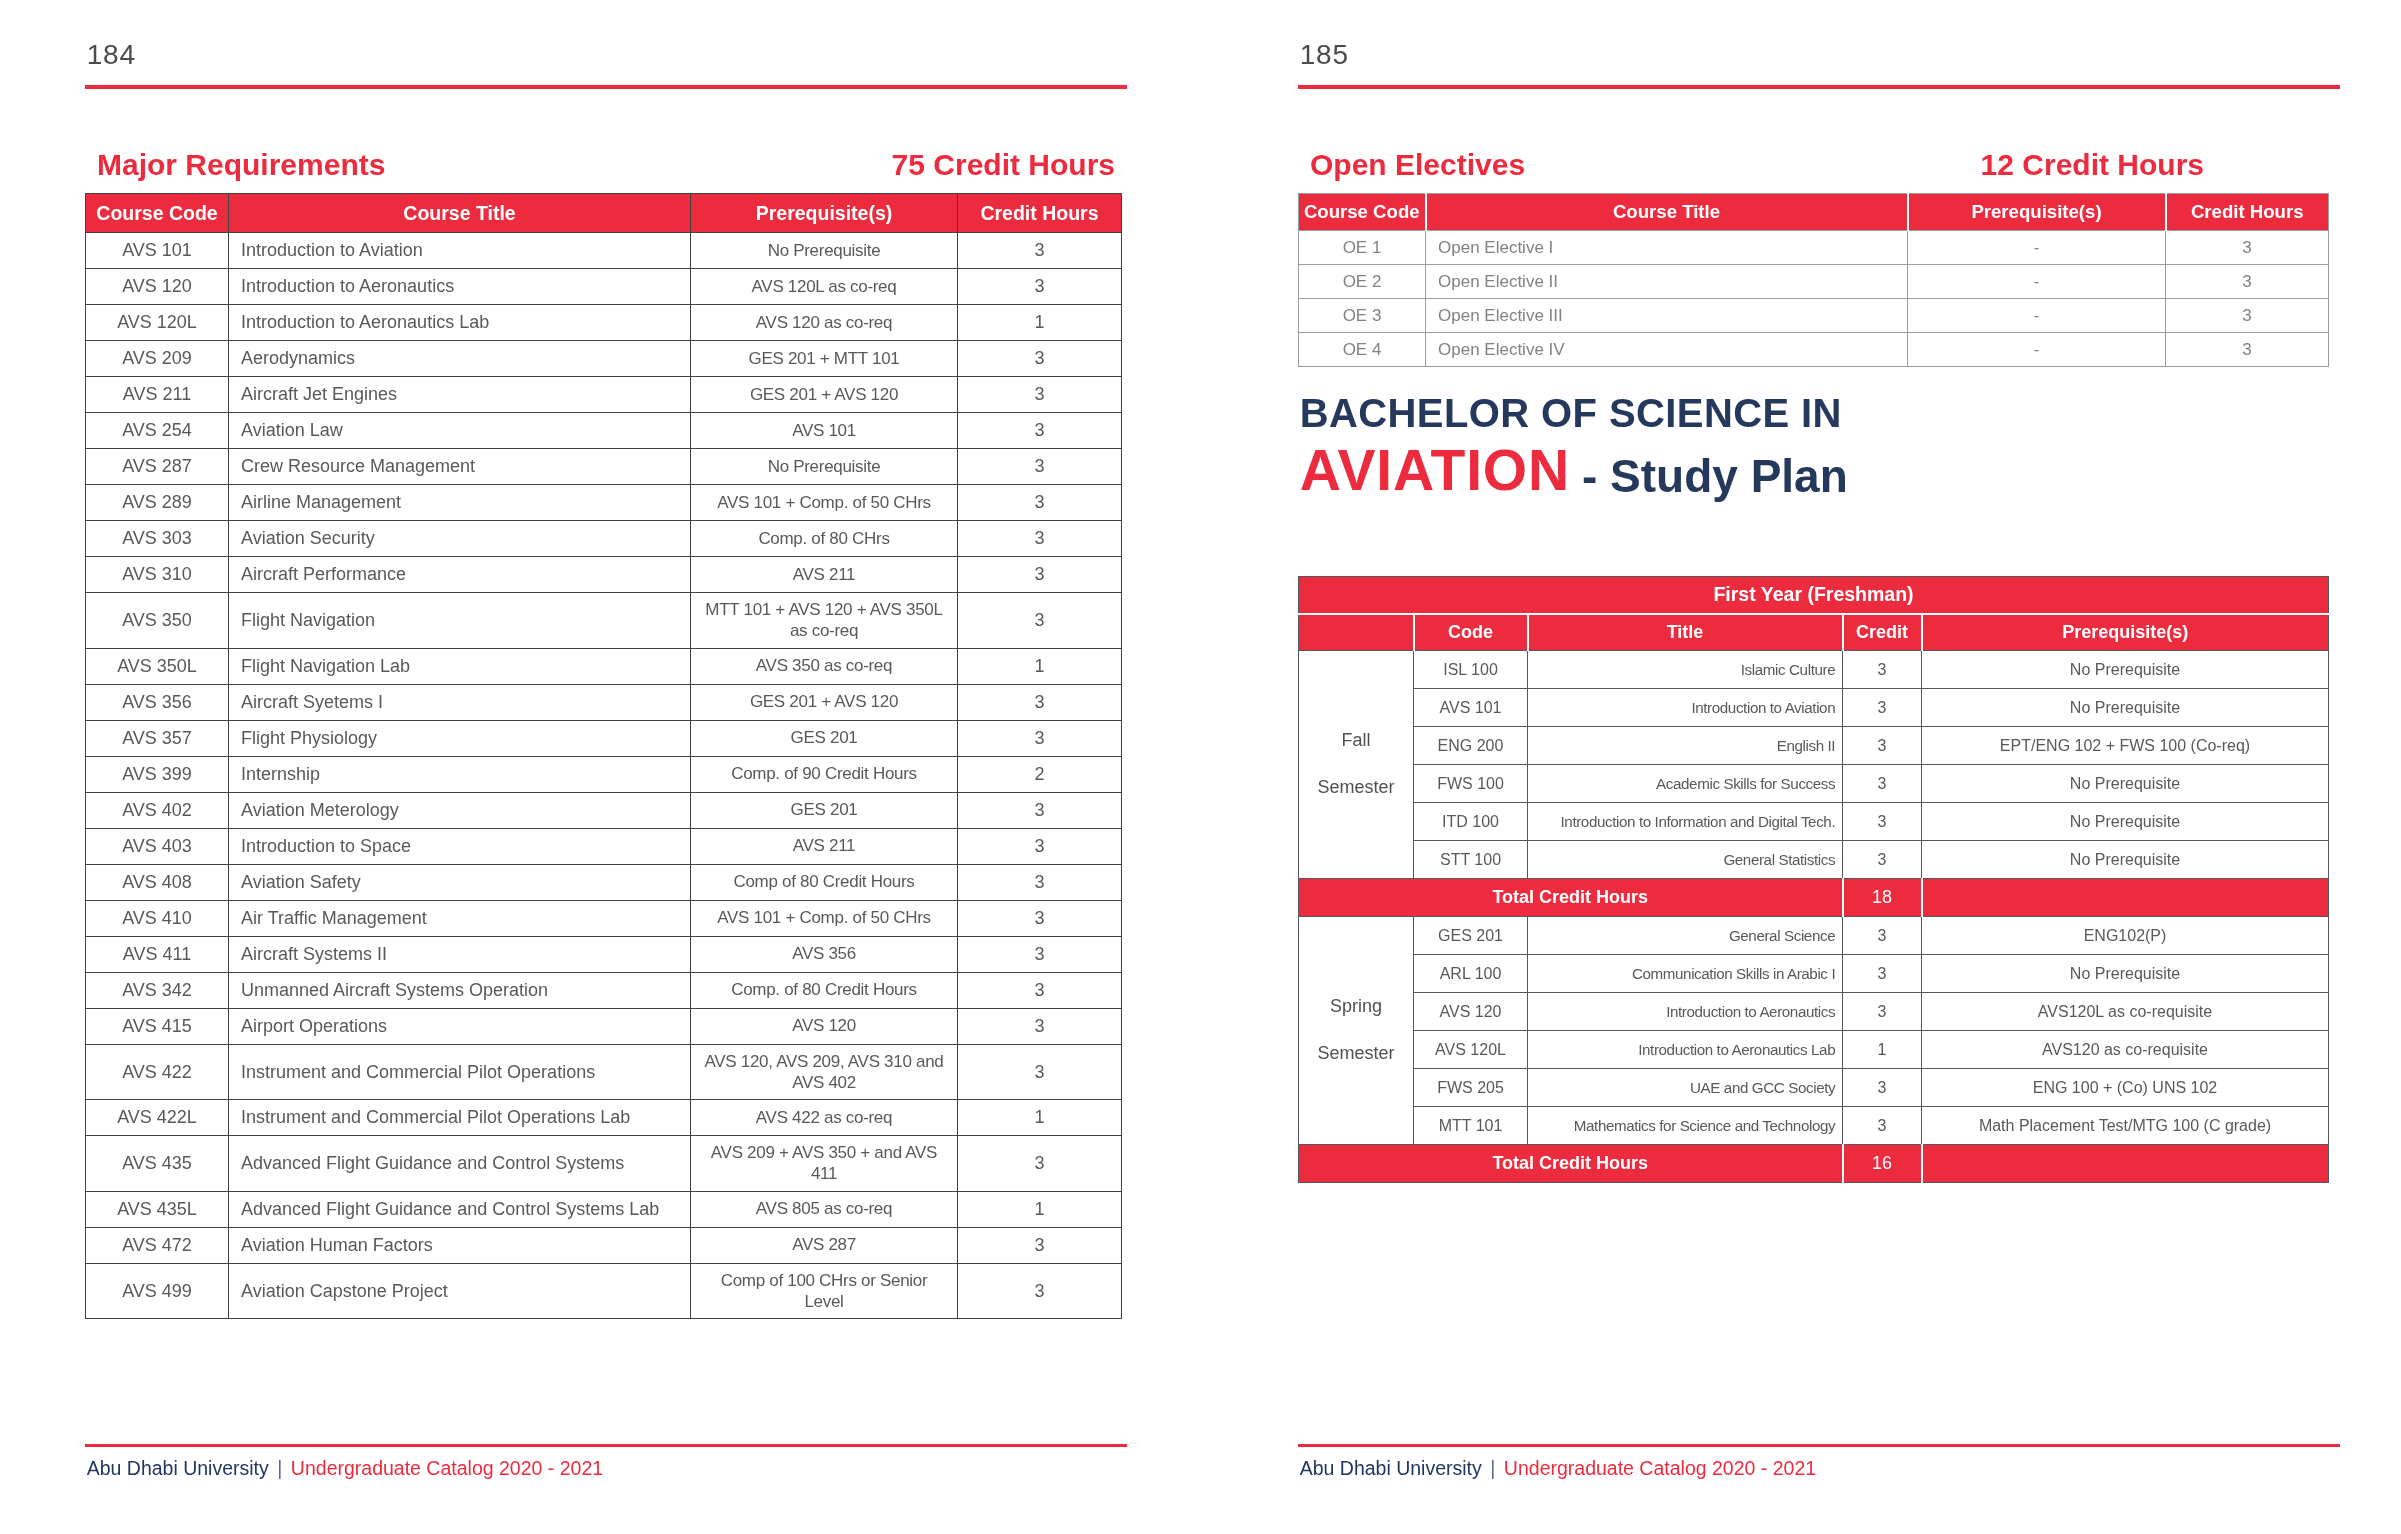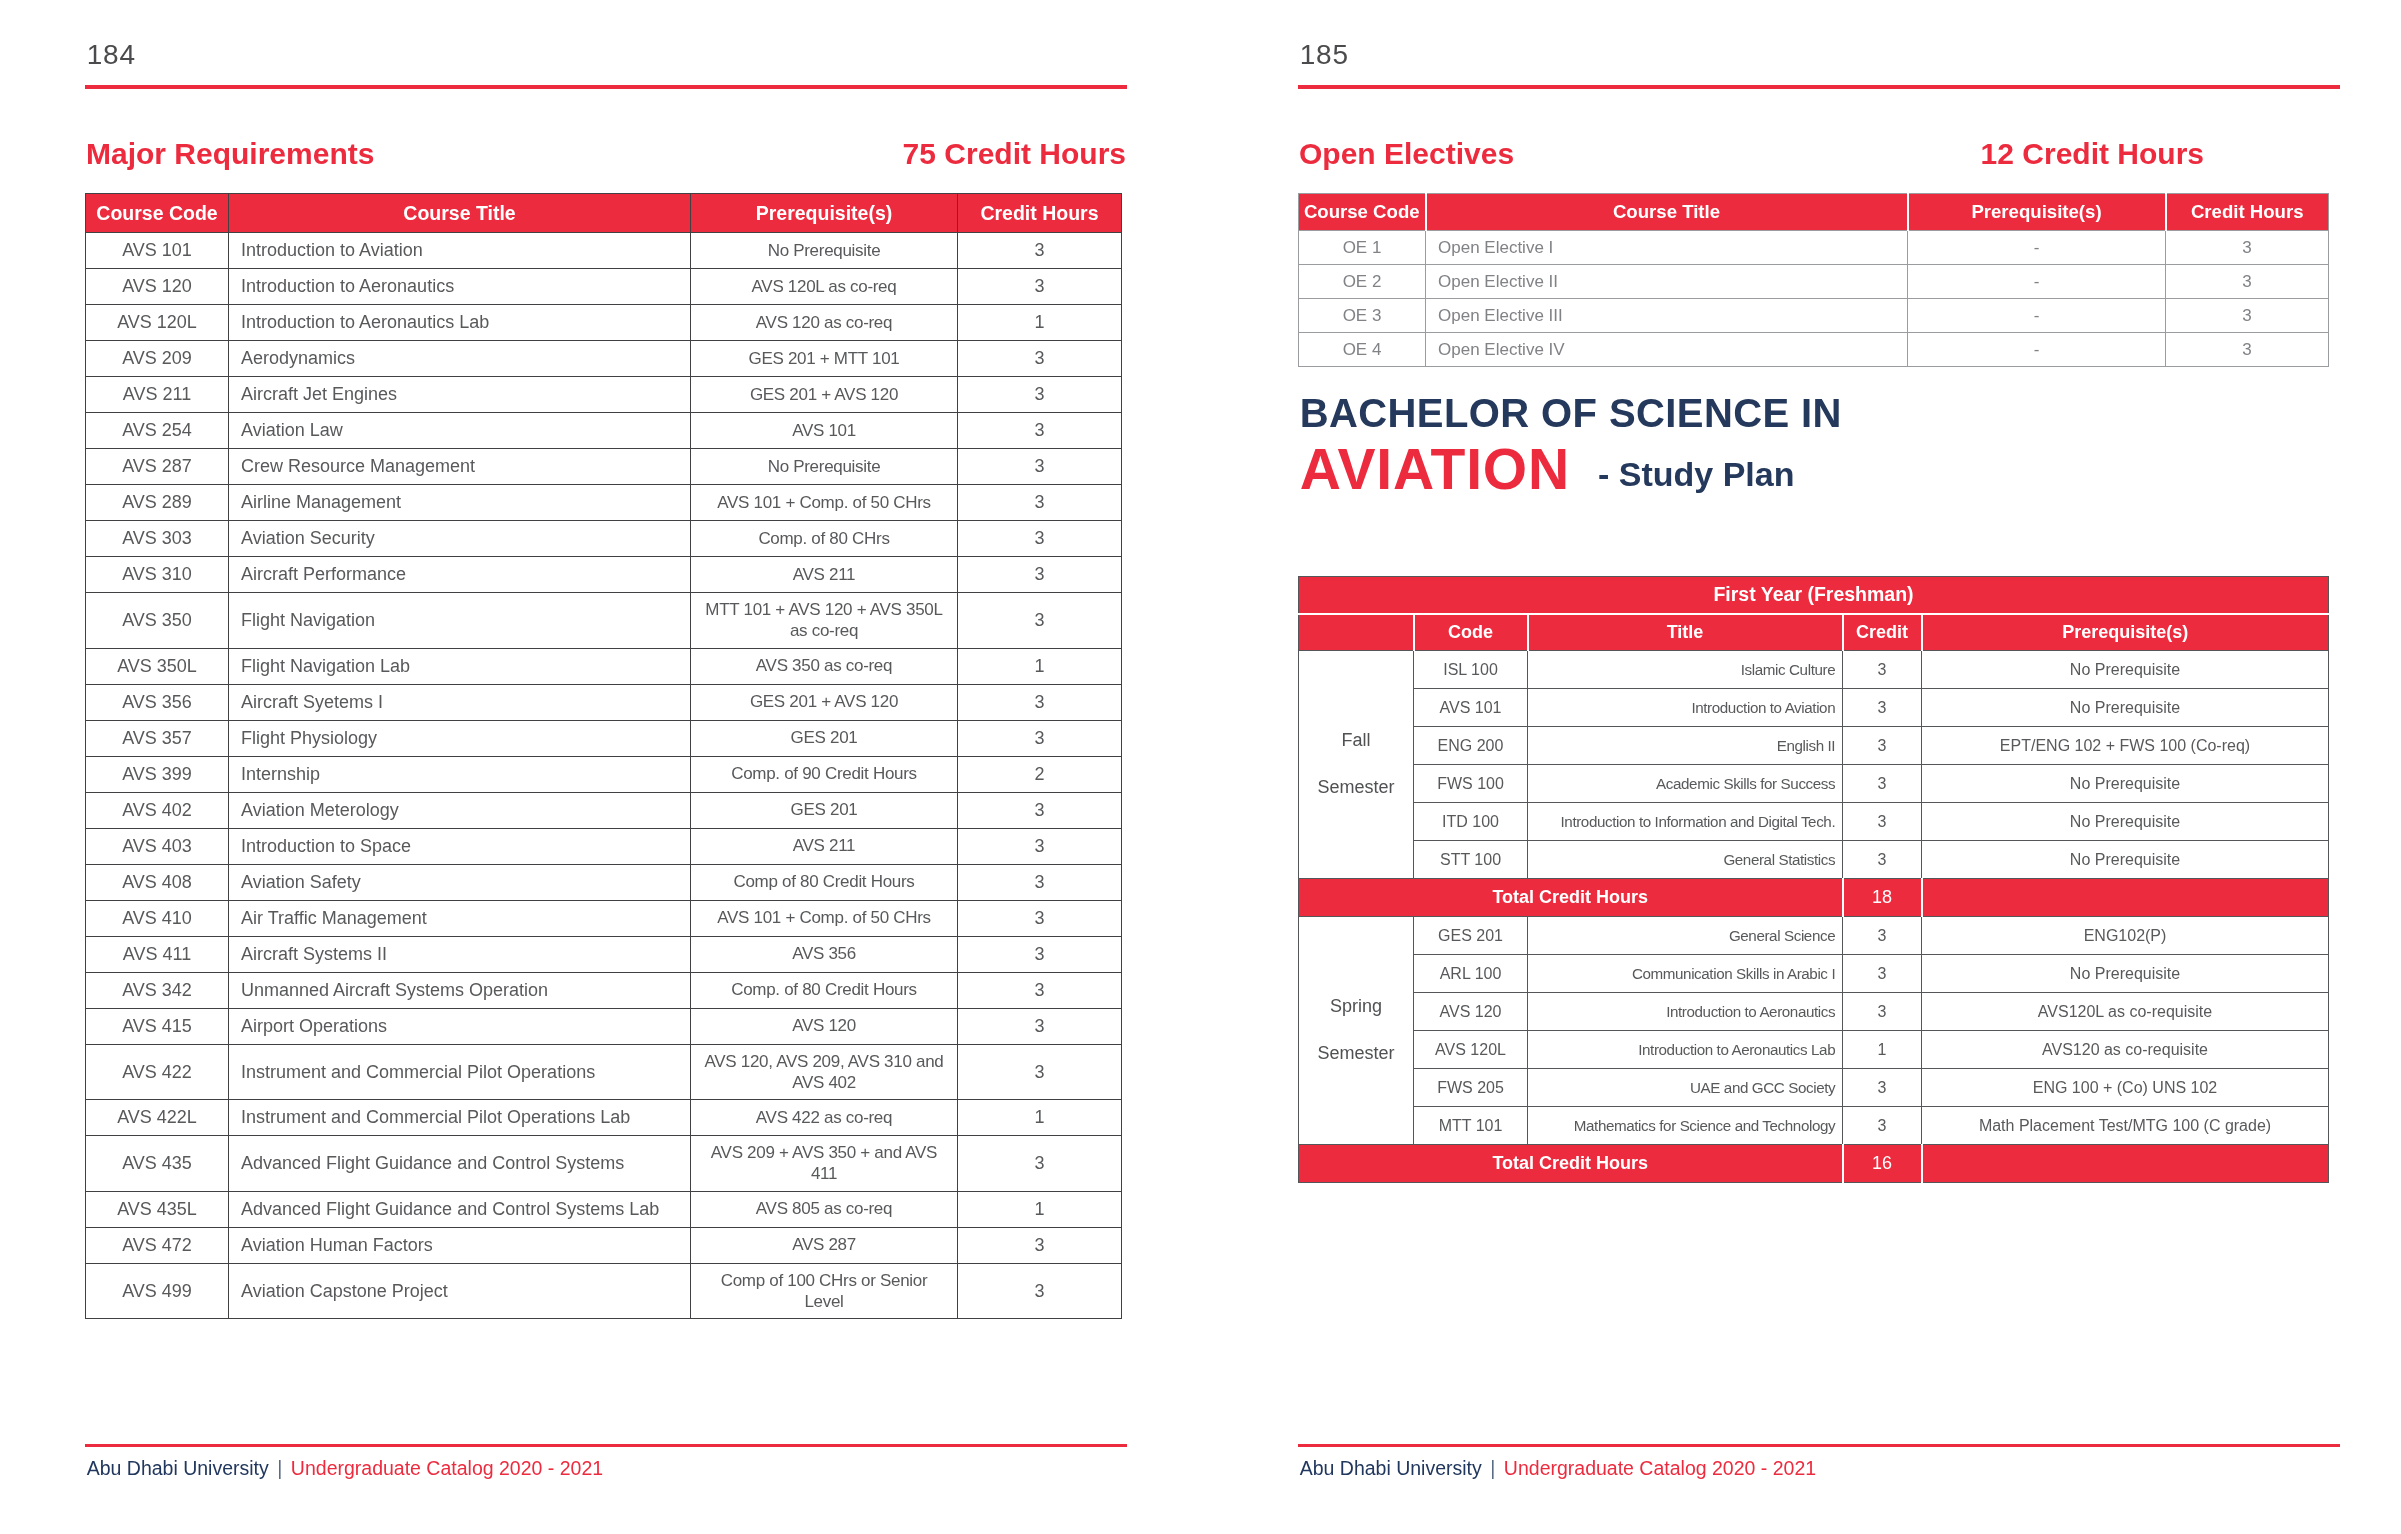--- a/index.html
+++ b/index.html
@@ -15,21 +15,21 @@
   body{background:#ffffff;font-family:"Liberation Sans","DejaVu Sans",sans-serif}
   .canvas{position:relative;width:2401px;height:1535px;background:#ffffff;overflow:hidden}
   .page{position:absolute;top:0;height:100%;width:1042px}
   #page-left{left:85px}
   #page-right{left:1298px}
 
   .pagenum{position:absolute;top:39px;left:1.7px;font-size:28px;font-weight:500;color:#4B4B4D;letter-spacing:0.8px}
   .toprule{position:absolute;top:85px;left:0;width:100%;height:4.2px;background:var(--red)}
 
   .headrow{position:absolute;top:136px;left:0;width:100%;display:flex;justify-content:space-between;align-items:baseline}
-  .headrow .h{font-size:30px;font-weight:700;color:var(--red);margin:1px;line-height:1.1}
+  .headrow .h{font-size:30px;font-weight:700;color:var(--red);margin:12px;line-height:1.1}
   #page-right .headrow .credits{margin-right:136px}
 
   table{border-collapse:collapse;table-layout:fixed;position:absolute;left:0}
 
   
   .major{top:193px;width:1036px}
   .major th{background:var(--red);color:#fff;font-size:19.5px;font-weight:700;height:39px;text-align:center;border:1.7px solid var(--border-dark);padding:0}
   .major td{border:1.7px solid var(--border-dark);color:var(--ink);font-size:18px;text-align:center;padding:6px 8.5px;height:36px;line-height:1.25}
   .major td.c-title{text-align:left;padding-left:12px}
   .major td.c-prereq{font-size:17px;letter-spacing:-0.3px}
@@ -39,21 +39,21 @@
   .electives th{background:var(--red);color:#fff;font-size:18.6px;font-weight:700;height:37px;text-align:center;border:1.7px solid var(--border-light);border-right:2.5px solid #fff;padding:0}
   .electives th:last-child{border-right:1.7px solid var(--border-light)}
   .electives td{border:1.7px solid var(--border-light);color:#818286;font-size:17px;text-align:center;height:34px;padding:3.4px 8.5px}
   .electives td.c-title{text-align:left;padding-left:12px}
 
   
   .degree{position:absolute;top:391px;left:1.7px}
   .degree .l1{font-size:40px;font-weight:600;color:var(--navy);letter-spacing:0.4px;line-height:1.1}
   .degree .l2{margin-top:5.1px;display:flex;align-items:center}
   .degree .program{font-size:57px;font-weight:700;color:var(--red);letter-spacing:0.8px;line-height:1.05}
-  .degree .suffix{font-size:34px;font-weight:700;color:var(--navy);margin-left:28px;padding-top:8.5px}
+  .degree .suffix{font-size:46px;font-weight:700;color:var(--navy);margin-left:12px;padding-top:8.5px}
 
   
   .study{top:576px;width:1030px}
   .study th,.study td{border:1.7px solid var(--border-mid)}
   .study th.yearhead{background:var(--red);color:#fff;font-size:19.5px;font-weight:700;height:37px;text-align:center;border-bottom:2.5px solid #fff}
   .study th.ch{background:var(--red);color:#fff;font-size:18px;font-weight:700;height:37px;text-align:center;border-right:2.5px solid #fff;padding:0}
   .study th.ch:last-child{border-right:1.7px solid var(--border-mid)}
   .study td{color:var(--ink);font-size:16px;text-align:center;height:38px;padding:3.4px 6.8px;white-space:nowrap;overflow:hidden}
   .study td.c-title{text-align:right;padding-left:8.5px;font-size:15.2px;letter-spacing:-0.4px}
   .study th.semester{background:#fff;color:#505153;font-size:18px;font-weight:400;text-align:center}

